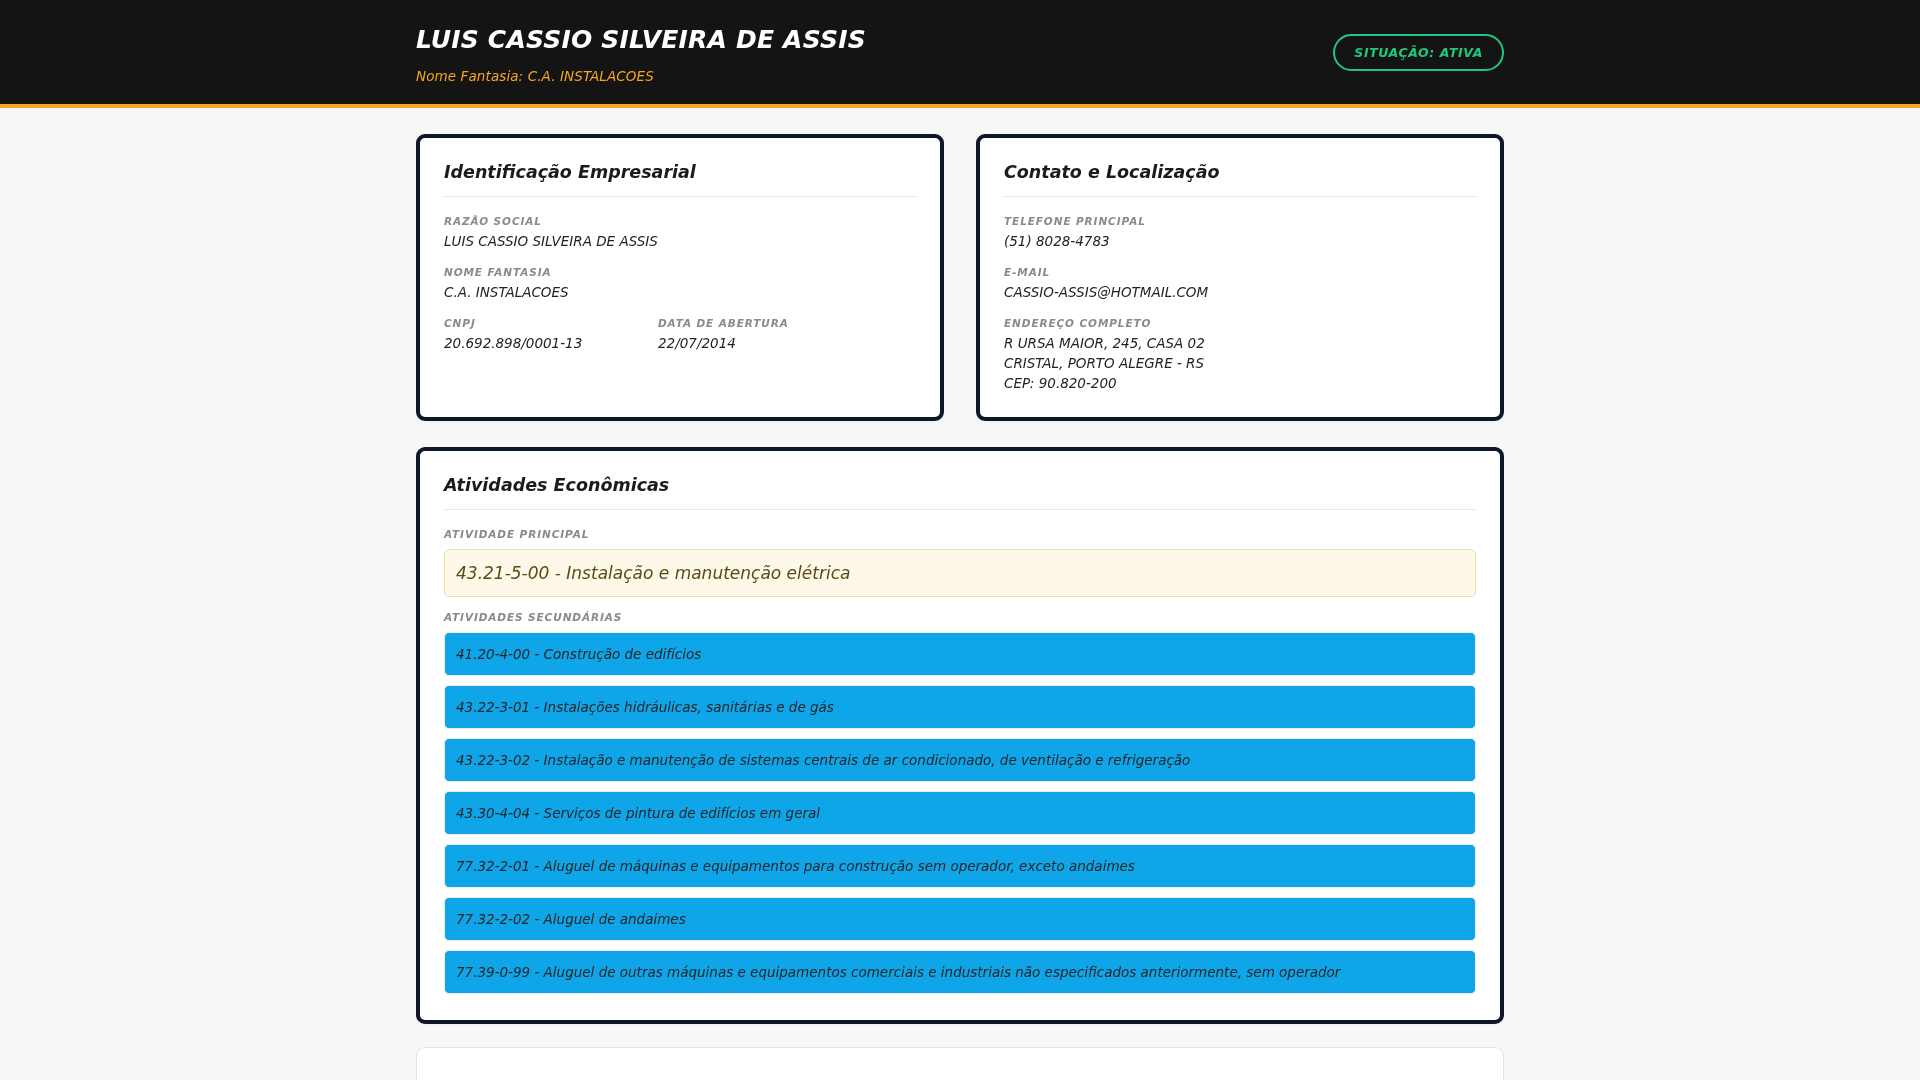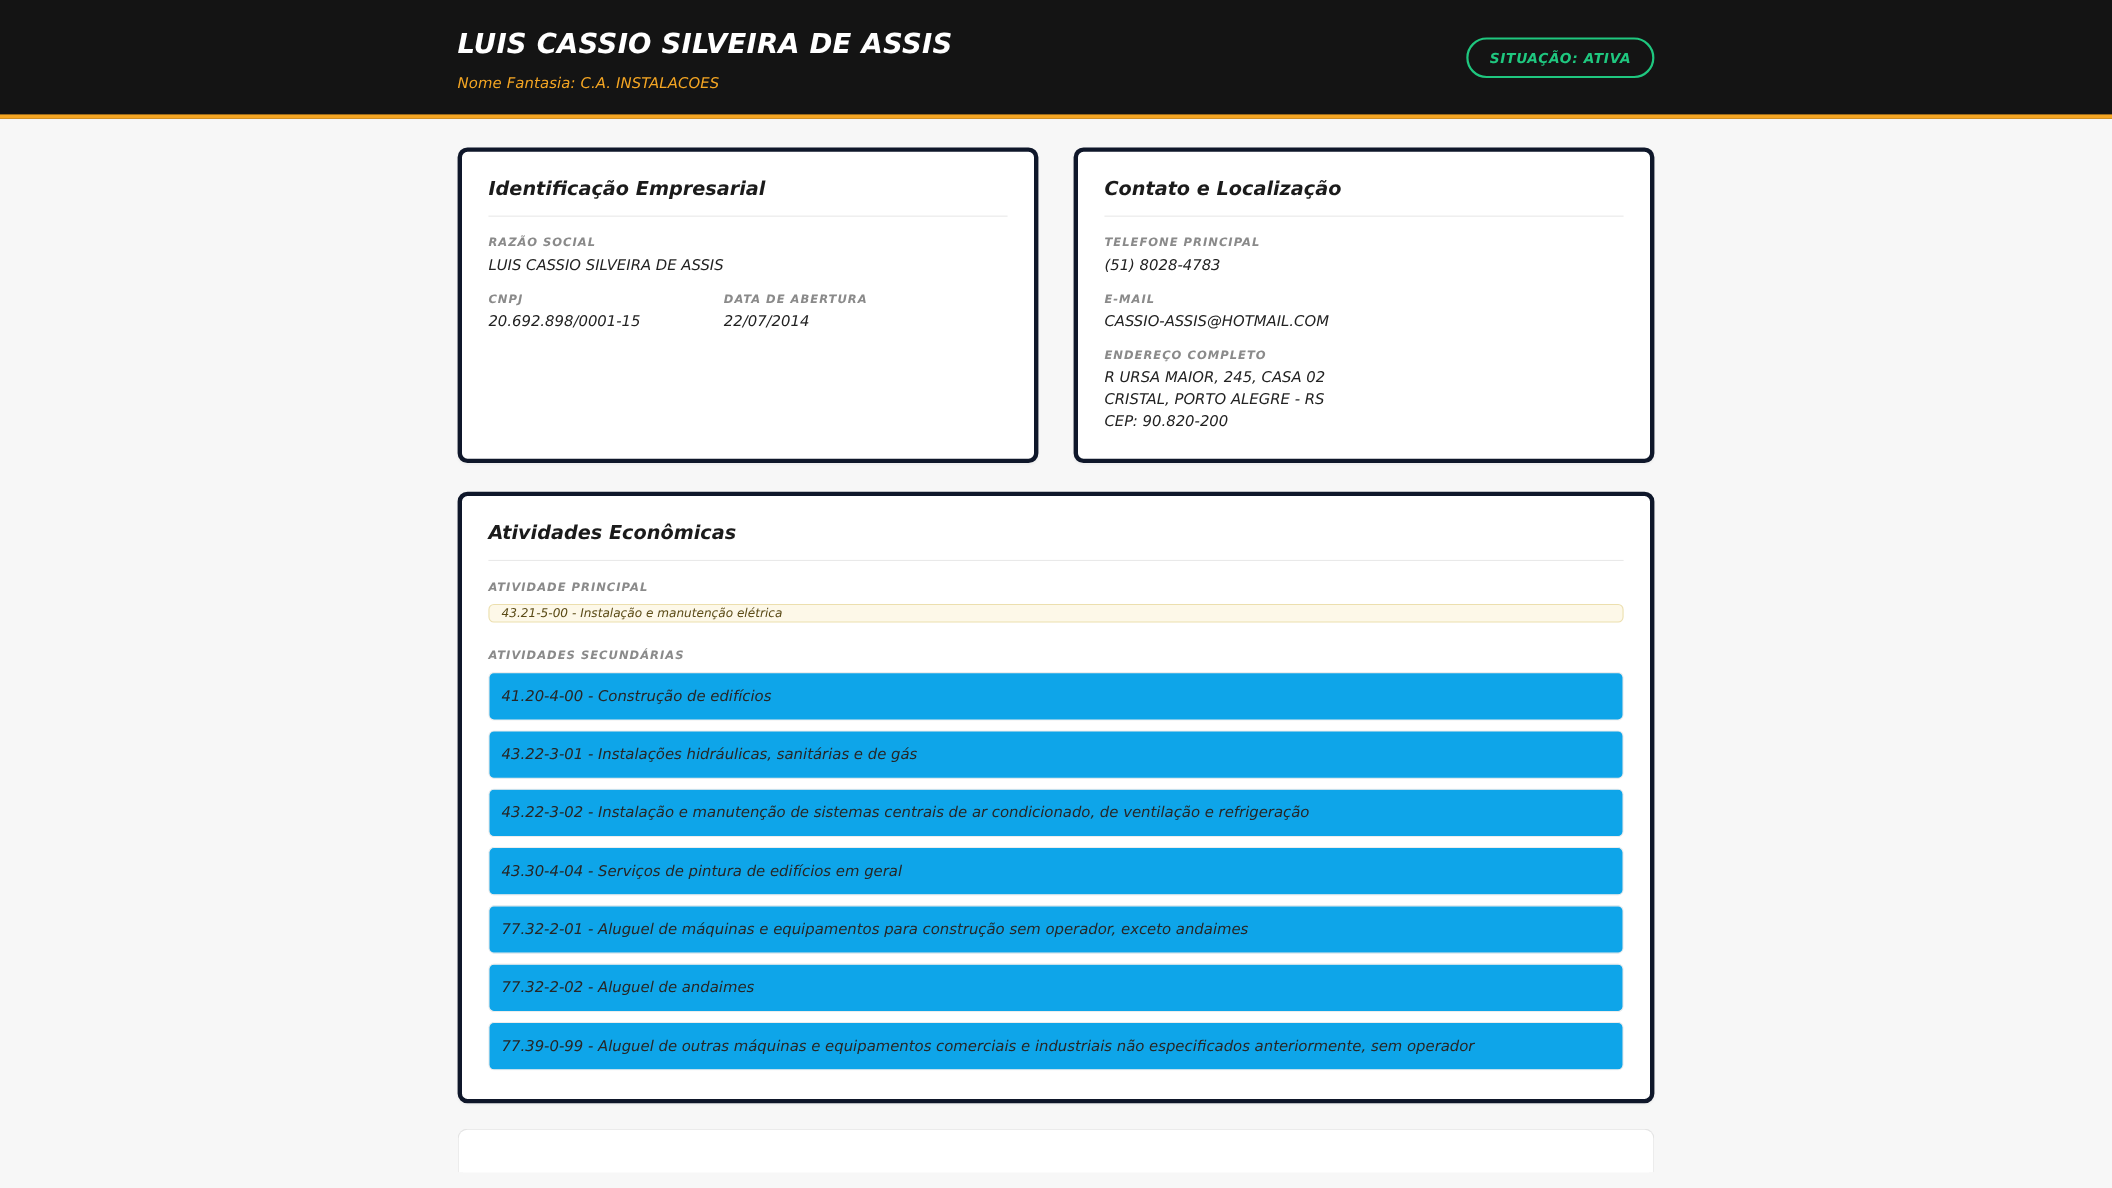--- a/index.html
+++ b/index.html
@@ -116,24 +116,24 @@
     font-weight: bold;
     letter-spacing: 0.9px;
     color: #8a8a8a;
     text-transform: uppercase;
     margin-bottom: 9px;
   }
   .primary-activity {
     background: #fdf8e8;
     border: 1px solid #ecdfae;
     border-radius: 5px;
-    padding: 1px 11px;
-    font-size: 11px;
+    padding: 13px 11px;
+    font-size: 17px;
     color: #5a4a16;
-    margin-bottom: 24px;
+    margin-bottom: 14px;
   }
   .activity-item {
     background: #0ea5e9;
     border: 1px solid #ededed;
     border-radius: 5px;
     padding: 13px 11px;
     font-size: 13.5px;
     color: #262626;
     margin-bottom: 9px;
   }
@@ -168,25 +168,29 @@
     <div class="row-two">
 
       <div class="card card-half">
         <div class="card-title">Identificação Empresarial</div>
 
         <div class="field">
           <div class="field-label">RAZÃO SOCIAL</div>
           <div class="field-value">LUIS CASSIO SILVEIRA DE ASSIS</div>
         </div>
 
+        <div class="field">
+          <div class="field-label">NOME FANTASIA</div>
+          <div class="field-value">C.A. INSTALACOES</div>
+        </div>
 
         <div class="field-pair">
           <div class="field">
             <div class="field-label">CNPJ</div>
-            <div class="field-value">20.692.898/0001-15</div>
+            <div class="field-value">20.692.898/0001-13</div>
           </div>
           <div class="field">
             <div class="field-label">DATA DE ABERTURA</div>
             <div class="field-value">22/07/2014</div>
           </div>
         </div>
       </div>
 
       <div class="card card-half">
         <div class="card-title">Contato e Localização</div>

